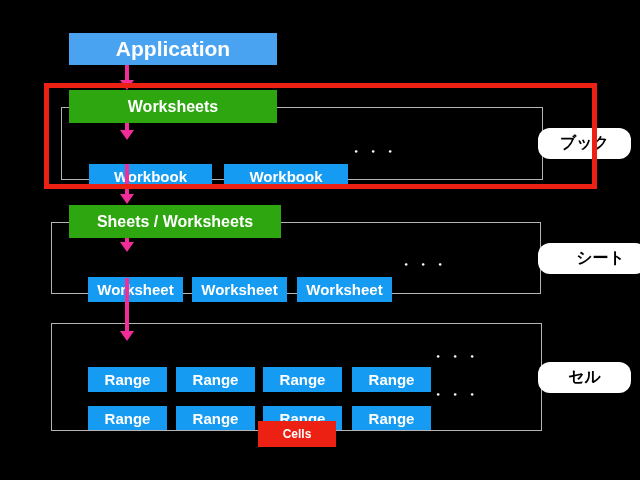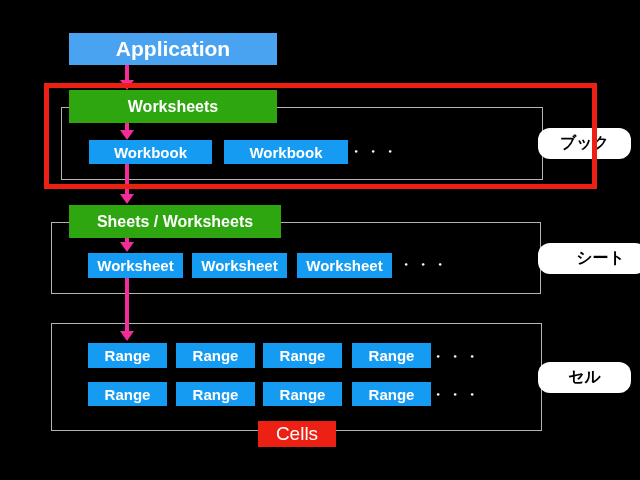--- a/index.html
+++ b/index.html
@@ -18,37 +18,37 @@
     position:relative;width:640px;height:480px;
     background:var(--background);overflow:hidden;
     font-family:"Liberation Sans","DejaVu Sans",sans-serif;
   }
   .box{
     position:absolute;display:flex;align-items:center;justify-content:center;
     color:#fff;font-weight:600;text-align:center;box-sizing:border-box;
   }
   .blue-parent{background:var(--parent-box-blue);font-size:21px;}
   .green{background:var(--collection-green);font-size:16px;z-index:2;}
-  .blue-child{background:var(--child-box-blue);font-size:15px;z-index:2;}
+  .blue-child{background:var(--child-box-blue);font-size:15px;z-index:2;margin-top:24px;}
   .container{
     position:absolute;border:1.5px solid var(--container-gray);
     box-sizing:border-box;z-index:0;background:transparent;
   }
   .red-frame{
     position:absolute;border:5px solid var(--highlight-red);
     box-sizing:border-box;z-index:5;background:transparent;
   }
   .side-label{
     position:absolute;display:flex;align-items:center;justify-content:center;
     background:var(--side-label-bg);color:var(--side-label-text);
     font-size:16px;font-weight:700;border-radius:12px;z-index:3;margin-left:41px;
   }
   .footer-red{
     position:absolute;display:flex;align-items:center;justify-content:center;
-    background:var(--highlight-red);color:#fff;font-size:19px;font-weight:400;z-index:2;
+    background:var(--highlight-red);color:#fff;font-size:12px;font-weight:700;z-index:2;
   }
   .dots{
     position:absolute;color:#fff;font-size:13px;font-weight:700;
     letter-spacing:4px;z-index:2;display:flex;align-items:center;justify-content:center;
   }
   .arrow-line{position:absolute;width:4px;left:125px;background:var(--arrow-magenta);z-index:4;}
   .arrow-head{
     position:absolute;left:120px;width:0;height:0;z-index:4;
     border-left:7px solid transparent;border-right:7px solid transparent;
     border-top:10px solid var(--arrow-magenta);

